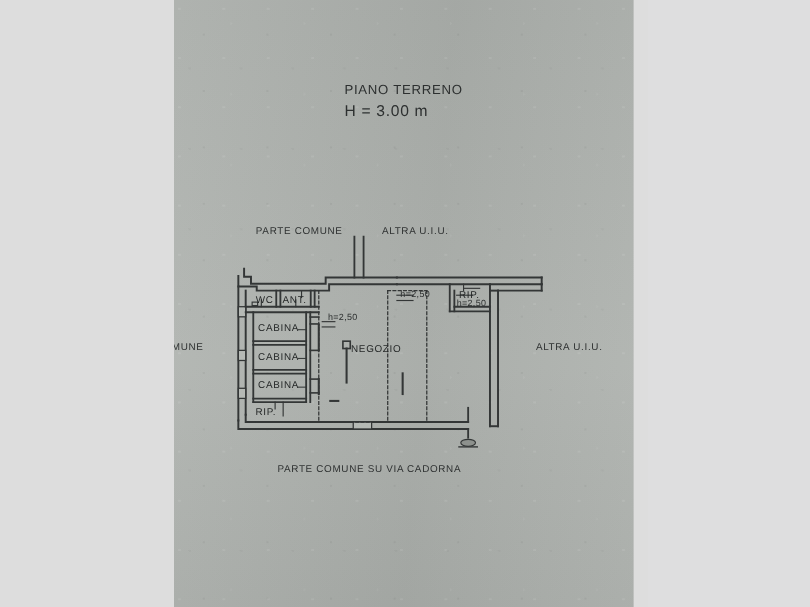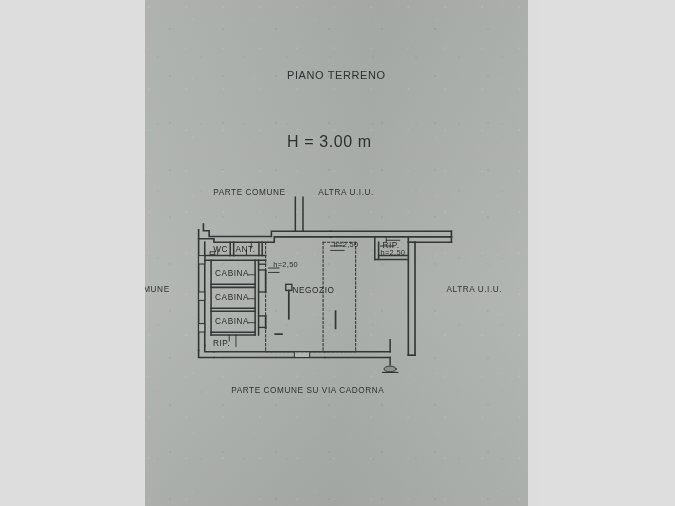--- a/index.html
+++ b/index.html
@@ -53,23 +53,22 @@
     top: 68px;
     color: #2d3030;
     line-height: 1.45;
     letter-spacing: 0.6px;
   }
   #title-block .t-main {
     font-size: 11px;
     white-space: nowrap;
   }
   #title-block .t-sub {
-    font-size: 16px;
+    font-size: 13px;
     white-space: nowrap;
-    margin-top: 46px;
   }
 
   
   #drawing {
     position: absolute;
     left: 0;
     top: 16px;
     width: 383px;
     height: 506px;
   }

